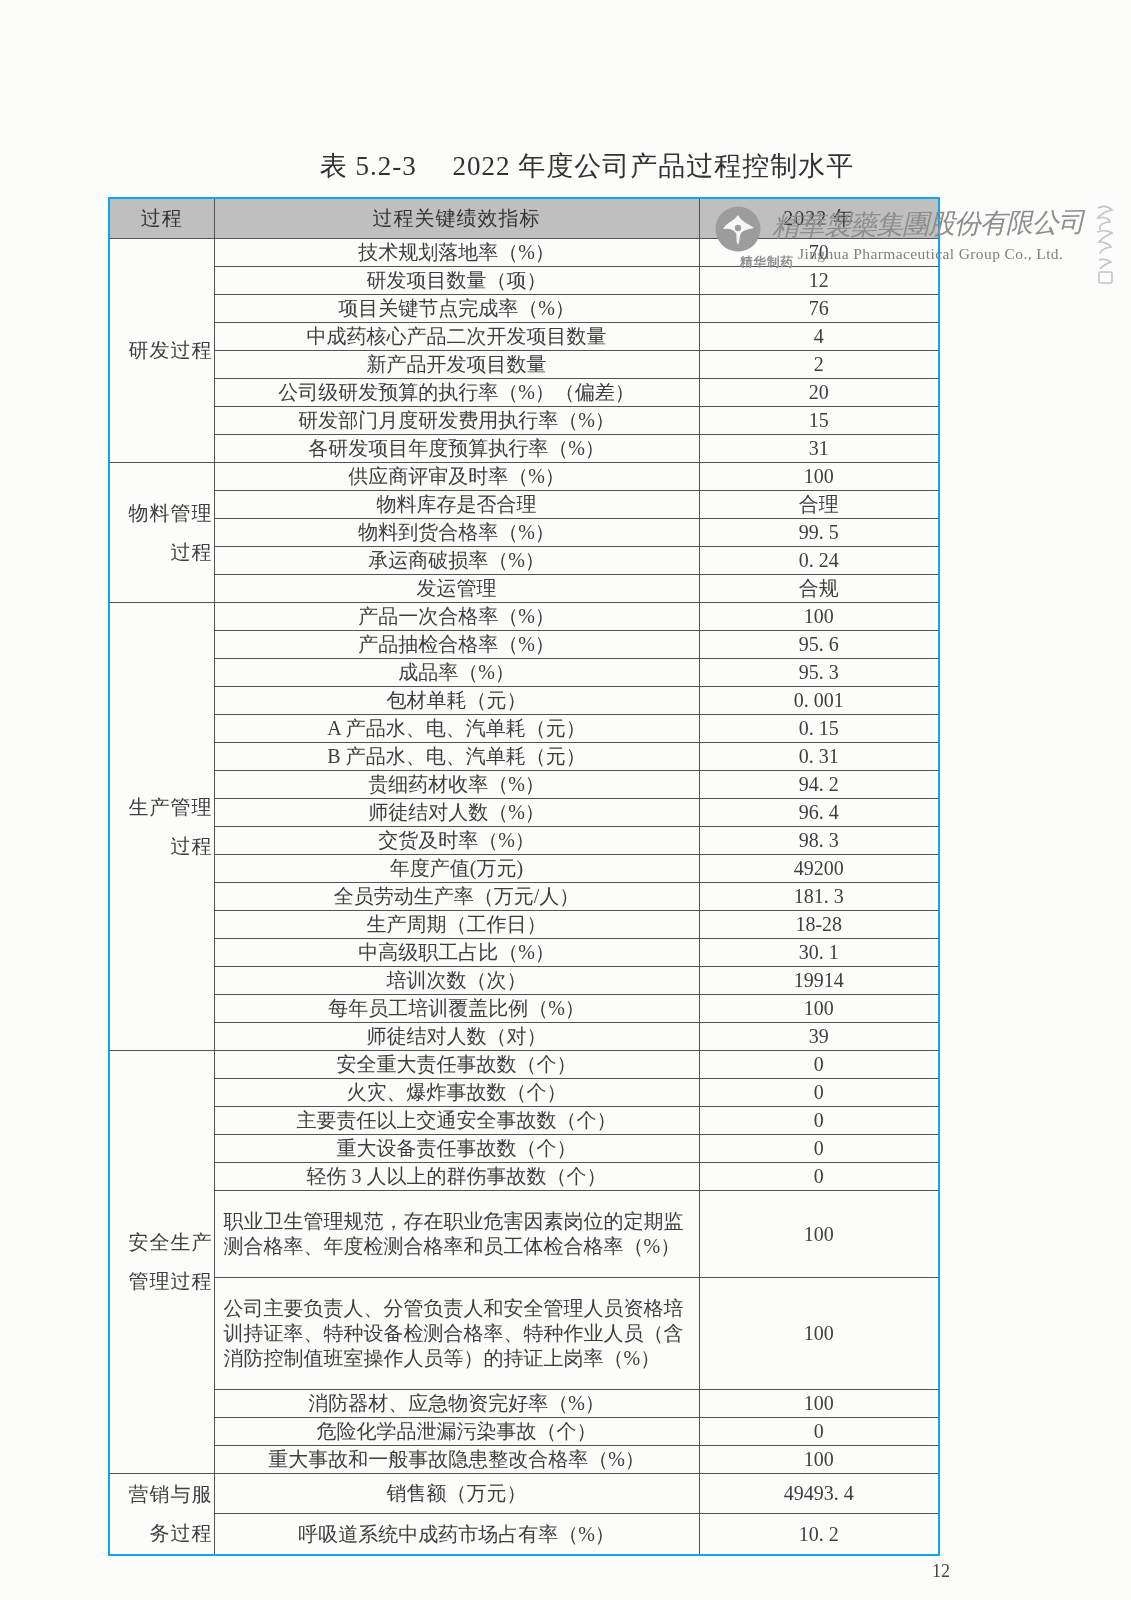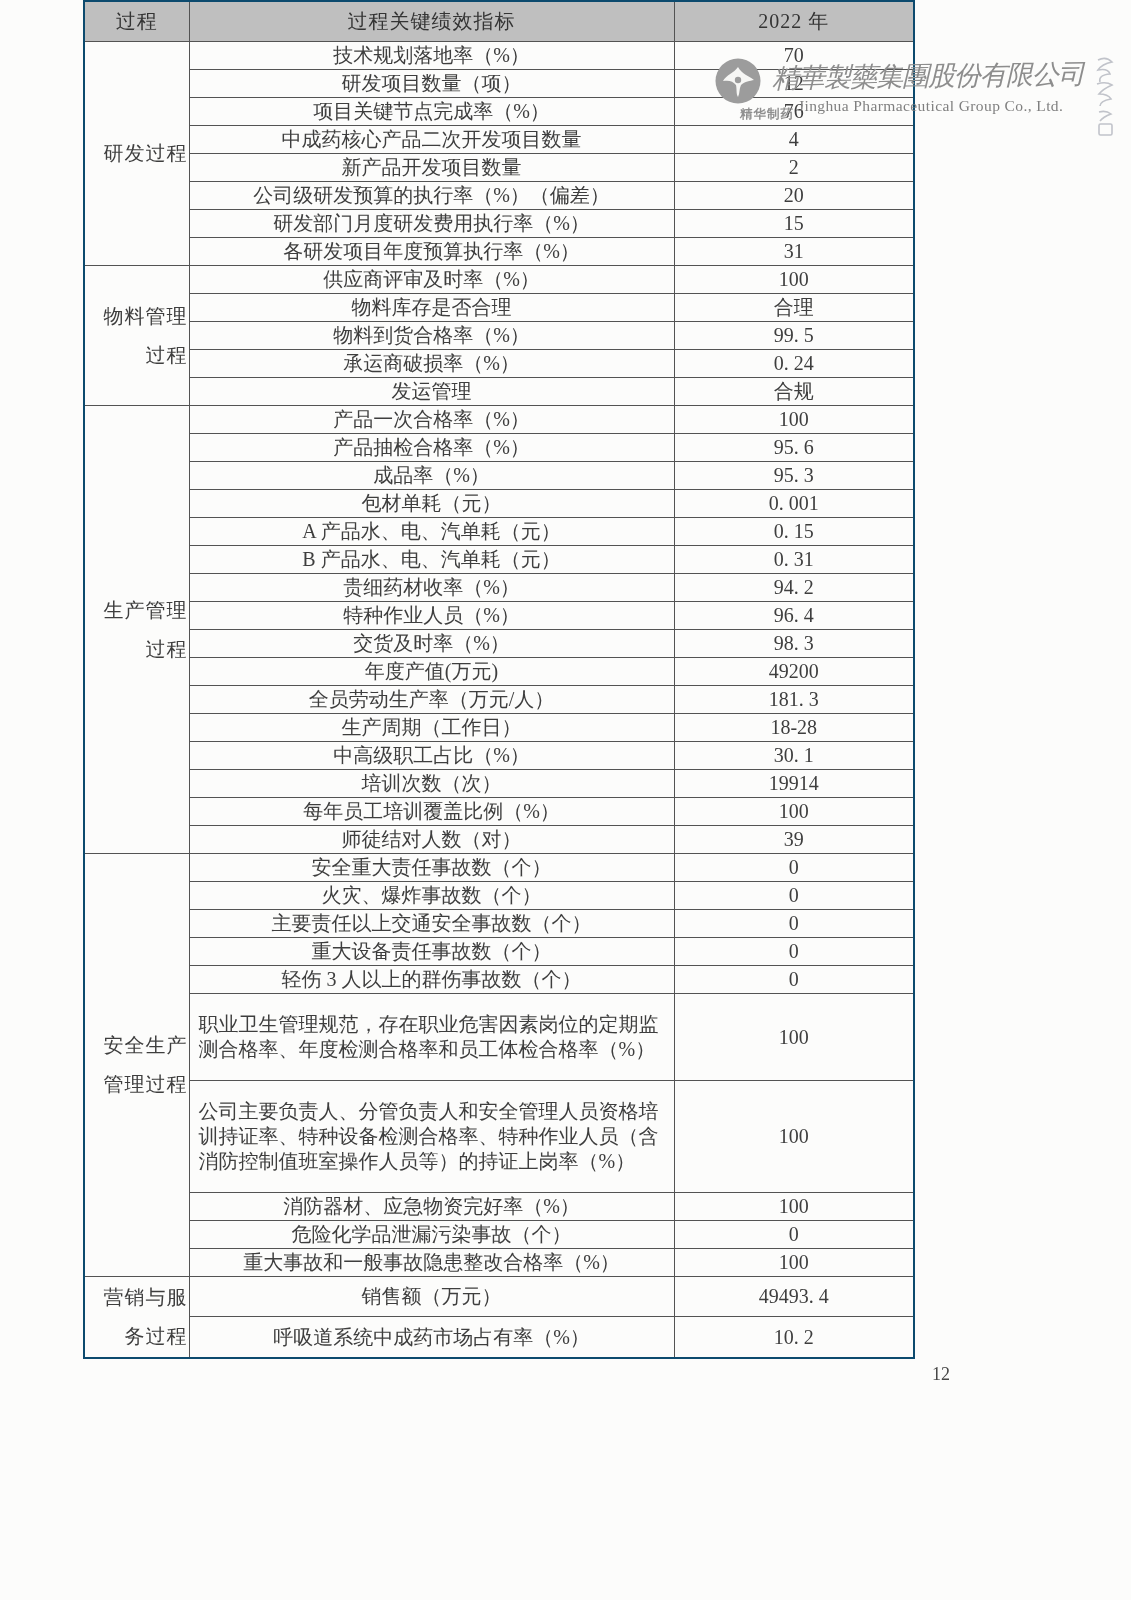--- a/index.html
+++ b/index.html
@@ -34,23 +34,23 @@
 
   
   .table-title {
     margin: 148px 0 13px 172px; width: 830px;
     text-align: center; font-size: 27px; font-weight: normal;
     color: #323232; letter-spacing: 1px;
   }
 
   
   table.kpi {
-    margin-left: 83px; width: 830px;
+    margin-left: 108px; width: 830px;
     border-collapse: collapse; table-layout: fixed;
-    border: 2px solid #0c4a6e;
+    border: 2px solid #0ea5e9;
   }
   .kpi th, .kpi td {
     border: 1.6px solid #535353;
     font-size: 20px; color: #3e3e3e;
     overflow: hidden;
   }
   .kpi thead th {
     background: #bfbfbf; color: #343434;
     height: 37px; font-weight: normal; text-align: center; letter-spacing: 1px;
   }
@@ -87,20 +87,21 @@
     <svg class="seal-svg" width="30" height="86" viewBox="0 0 30 86">
       <g stroke="#b7bac2" stroke-width="1.6" fill="none" opacity="0.85">
         <path d="M8 6 q8 -4 14 2 q-10 2 -14 8 q10 -2 12 4 q-12 1 -10 8"></path>
         <path d="M7 30 q9 -3 15 1 q-9 4 -13 9 q9 0 12 5 q-11 2 -11 7"></path>
         <path d="M9 58 q7 -2 12 2 q-8 3 -11 7"></path>
         <rect x="9" y="70" width="13" height="11" rx="1.5"></rect>
       </g>
     </svg>
   </div>
 
+  <h1 class="table-title">表 5.2-3　  2022 年度公司产品过程控制水平</h1>
 
   <table class="kpi">
     <colgroup>
       <col style="width:105px">
       <col style="width:485px">
       <col style="width:240px">
     </colgroup>
     <thead>
       <tr>
         <th>过程</th>
@@ -188,21 +189,21 @@
         </tr>
         <tr>
           <td class="indicator-cell">B 产品水、电、汽单耗（元）</td>
           <td class="value-cell">0. 31</td>
         </tr>
         <tr>
           <td class="indicator-cell">贵细药材收率（%）</td>
           <td class="value-cell">94. 2</td>
         </tr>
         <tr>
-          <td class="indicator-cell">特种作业人员（%）</td>
+          <td class="indicator-cell">师徒结对人数（%）</td>
           <td class="value-cell">96. 4</td>
         </tr>
         <tr>
           <td class="indicator-cell">交货及时率（%）</td>
           <td class="value-cell">98. 3</td>
         </tr>
         <tr>
           <td class="indicator-cell">年度产值(万元)</td>
           <td class="value-cell">49200</td>
         </tr>

